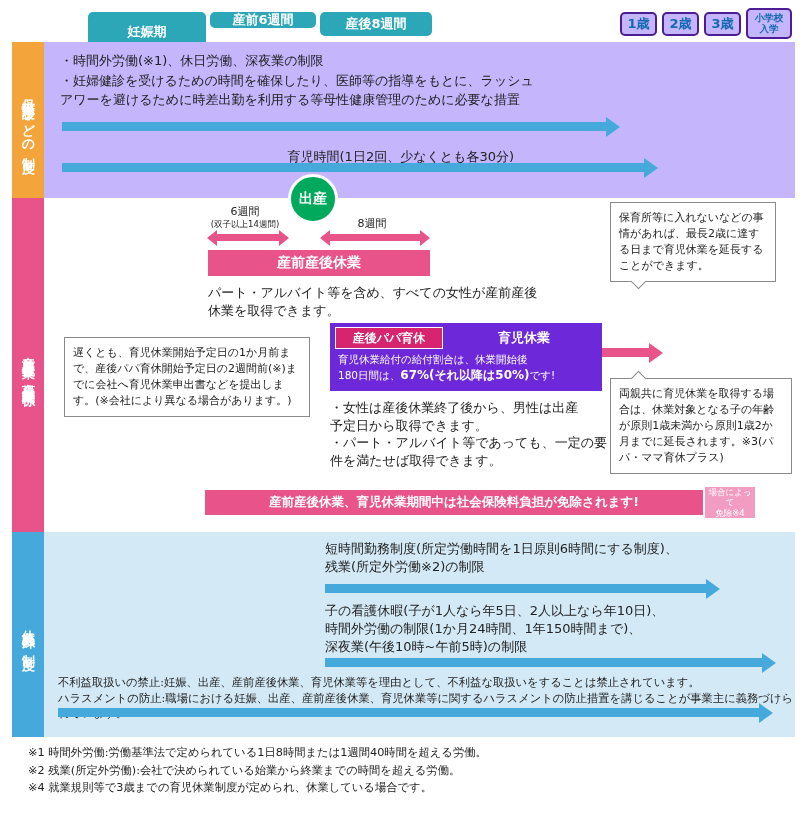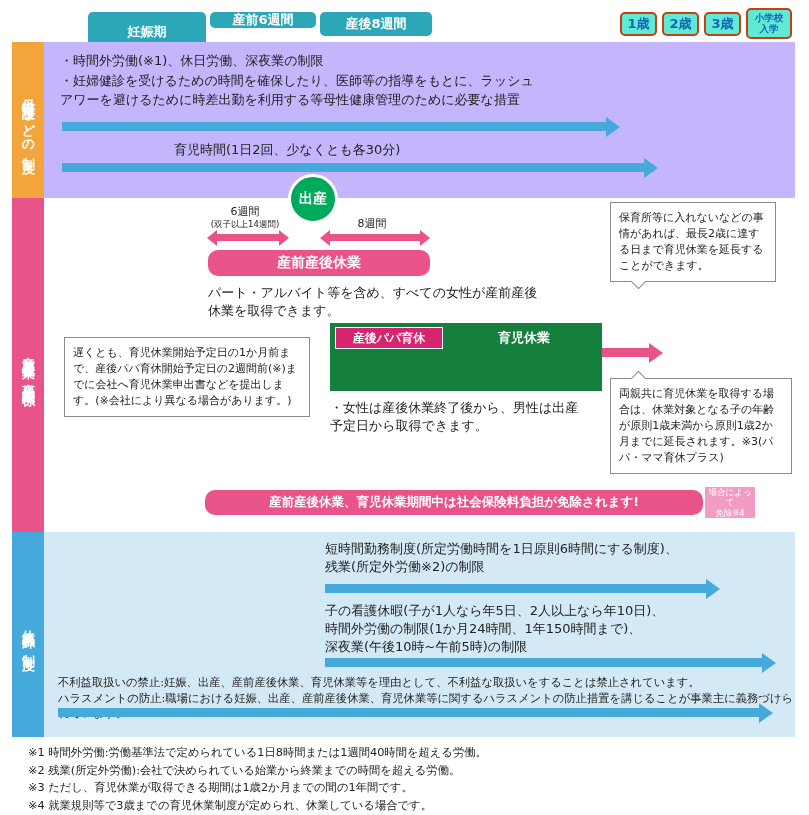--- a/index.html
+++ b/index.html
@@ -5,21 +5,21 @@
   * { margin:0; padding:0; box-sizing:border-box; }
   html,body { background:#fff; }
   body { font-family:"DejaVu Sans","Liberation Sans",sans-serif; }
   .page { position:relative; width:809px; height:815px; background:#fff; overflow:hidden; }
   .preline { white-space:pre-line; }
 
   
   .tlbtn { position:absolute; display:flex; align-items:center; justify-content:center;
            border-radius:5px; font-weight:bold; text-align:center; }
   .tlbtn.solid { background:#2BA7B8; color:#fff; font-size:13px; }
-  .tlbtn.outline { background:#5eead4; border:2px solid #c2410c; color:#1569B3; font-size:13px; }
+  .tlbtn.outline { background:#c4b5fd; border:2px solid #4c1d95; color:#1569B3; font-size:13px; }
 
   
   .side { position:absolute; left:12px; width:32px; display:flex; align-items:center;
           justify-content:center; color:#fff; font-weight:bold; }
   .vtext { writing-mode:vertical-rl; text-orientation:upright; font-size:13px; letter-spacing:2px; }
 
   
   .sec { position:absolute; left:44px; width:751px; }
 
   
@@ -38,21 +38,21 @@
 
   
   .callout { position:absolute; background:#fff; border:1px solid #8a8a8a; padding:7px 8px;
              font-size:11px; line-height:1.45; color:#222; }
   .ptr { position:absolute; width:11px; height:11px; background:#fff; transform:rotate(45deg); }
   .ptr.down { border-right:1px solid #8a8a8a; border-bottom:1px solid #8a8a8a; bottom:-6px; left:22px; }
   .ptr.up { border-left:1px solid #8a8a8a; border-top:1px solid #8a8a8a; top:-6px; left:22px; }
 
   .txt { position:absolute; color:#222; }
   .pinkbox { position:absolute; background:#E8538A; color:#fff; display:flex;
-             align-items:center; justify-content:center; font-weight:bold;border-radius:10px; }
+             align-items:center; justify-content:center; font-weight:bold; }
   .benefit b { font-size:12px; font-weight:bold; }
   .fnote { font-size:11.3px; line-height:1.55; color:#222; }
 </style>
 </head>
 <body>
 
 <div class="page">
 
   <div class="tlbtn solid" style="left:88px;top:12px;width:118px;height:40px">妊娠期</div>
   <div class="tlbtn solid" style="left:210px;top:12px;width:106px;height:16px">産前6週間</div>
@@ -71,21 +71,21 @@
   </div>
   <div class="side" style="top:532px;height:205px;background:#45AADB">
     <span class="vtext">休業以外の制度</span>
   </div>
 
   <div class="sec" style="top:42px;height:156px;background:#c4b5fd">
     <div class="txt" style="left:16px;top:10px;width:530px;font-size:13px;line-height:1.45">・時間外労働(※1)、休日労働、深夜業の制限</div>
     <div class="txt preline" style="left:16px;top:30px;width:540px;font-size:13px;line-height:1.45">・妊婦健診を受けるための時間を確保したり、医師等の指導をもとに、ラッシュ
 アワーを避けるために時差出勤を利用する等母性健康管理のために必要な措置</div>
     <div class="arrow blue" style="left:18px;top:80px;width:545px"></div>
-    <div class="txt" style="left:130px;top:99px;width:340px;text-align:left;font-size:13px">育児時間(1日2回、少なくとも各30分)</div>
+    <div class="txt" style="left:130px;top:106px;width:340px;text-align:right;font-size:13px">育児時間(1日2回、少なくとも各30分)</div>
     <div class="arrow blue" style="left:18px;top:121px;width:583px"></div>
   </div>
 
   <div class="sec" style="top:198px;height:334px;background:#ffffff">
 
     <div style="position:absolute;left:244px;top:-24px;width:50px;height:50px;border-radius:50%;background:#00A95B;border:3px solid #fff;display:flex;align-items:center;justify-content:center;color:#fff;font-weight:bold;font-size:14px;z-index:6">出産</div>
 
     <div class="txt" style="left:146px;top:6px;width:110px;text-align:center">
       <div style="font-size:11px">6週間</div>
       <div style="font-size:8.5px">(双子以上14週間)</div>
@@ -97,28 +97,32 @@
 
     <div class="pinkbox" style="left:164px;top:52px;width:222px;height:26px;font-size:14px">産前産後休業</div>
 
     <div class="txt preline" style="left:164px;top:86px;width:380px;font-size:13px;line-height:1.4">パート・アルバイト等を含め、すべての女性が産前産後
 休業を取得できます。</div>
 
     <div class="callout" style="left:20px;top:139px;width:246px">遅くとも、育児休業開始予定日の1か月前まで、産後パパ育休開始予定日の2週間前(※)までに会社へ育児休業申出書などを提出します。(※会社により異なる場合があります。)</div>
 
     <div class="arrow pink" style="left:552px;top:150px;width:54px;z-index:1"></div>
 
-    <div style="position:absolute;left:286px;top:125px;width:272px;height:68px;background:#15803d;z-index:2">
+    <div style="position:absolute;left:286px;top:125px;width:272px;height:68px;background:#6d28d9;z-index:2">
       <div style="position:absolute;left:5px;top:4px;width:108px;height:22px;background:#D6246E;border:1px solid #fff;color:#fff;font-weight:bold;font-size:12px;display:flex;align-items:center;justify-content:center">産後パパ育休</div>
       <div style="position:absolute;left:120px;top:4px;width:148px;height:22px;color:#fff;font-weight:bold;font-size:13px;display:flex;align-items:center;justify-content:center">育児休業</div>
+      <div class="benefit preline" style="position:absolute;left:8px;top:29px;width:258px;color:#fff;font-size:10.5px;line-height:1.4"><span>育児休業給付の給付割合は、休業開始後
+180日間は、</span><b>67%(それ以降は50%)</b><span>です!</span></div>
     </div>
 
     <div class="txt" style="left:286px;top:201px;width:288px;font-size:13px;line-height:1.35">
       <div class="preline" style="">・女性は産後休業終了後から、男性は出産
 予定日から取得できます。</div>
+      <div class="preline">・パート・アルバイト等であっても、一定の要
+件を満たせば取得できます。</div>
     </div>
 
     <div class="callout" style="left:566px;top:4px;width:166px">
       <span>保育所等に入れないなどの事情があれば、最長2歳に達する日まで育児休業を延長することができます。</span>
       <span class="ptr down"></span>
     </div>
 
     <div class="callout" style="left:566px;top:180px;width:182px">
       <span>両親共に育児休業を取得する場合は、休業対象となる子の年齢が原則1歳未満から原則1歳2か月までに延長されます。※3(パパ・ママ育休プラス)</span>
       <span class="ptr up"></span>
@@ -140,17 +144,16 @@
     <div class="arrow blue" style="left:281px;top:126px;width:438px"></div>
 
     <div class="txt" style="left:14px;top:143px;width:735px;font-size:11.3px">不利益取扱いの禁止:妊娠、出産、産前産後休業、育児休業等を理由として、不利益な取扱いをすることは禁止されています。</div>
     <div class="txt" style="left:14px;top:159px;width:740px;font-size:11.3px">ハラスメントの防止:職場における妊娠、出産、産前産後休業、育児休業等に関するハラスメントの防止措置を講じることが事業主に義務づけられています。</div>
     <div class="arrow blue" style="left:14px;top:176px;width:702px"></div>
   </div>
 
   <div style="position:absolute;left:28px;top:744px;width:770px">
     <div class="fnote">※1 時間外労働:労働基準法で定められている1日8時間または1週間40時間を超える労働。</div>
     <div class="fnote">※2 残業(所定外労働):会社で決められている始業から終業までの時間を超える労働。</div>
-    <div class="fnote">※3 ただし、育児休業が取得できる期間は1歳2か月までの間の1年間です。</div>
     <div class="fnote">※4 就業規則等で3歳までの育児休業制度が定められ、休業している場合です。</div>
   </div>
 
 </div>
 
 </body></html>

